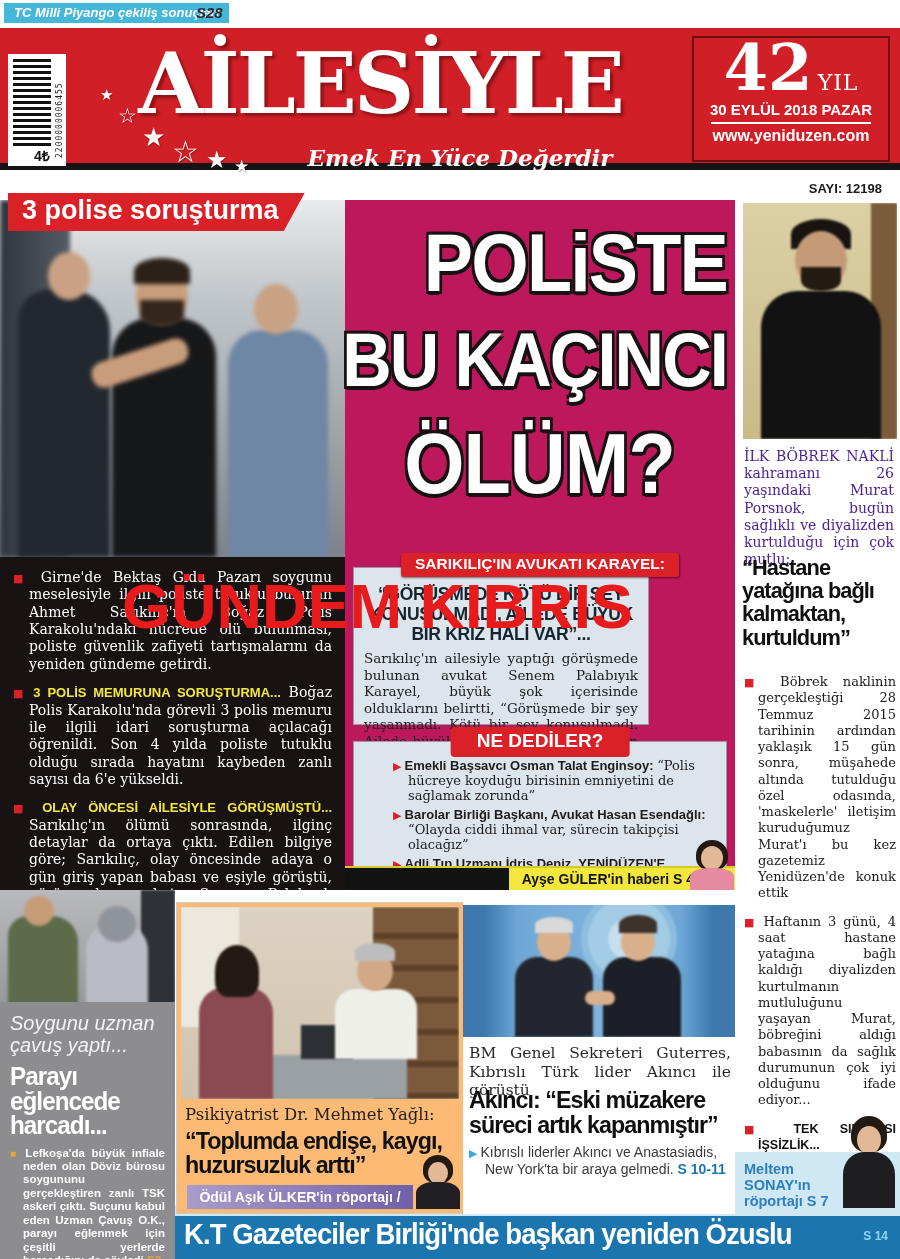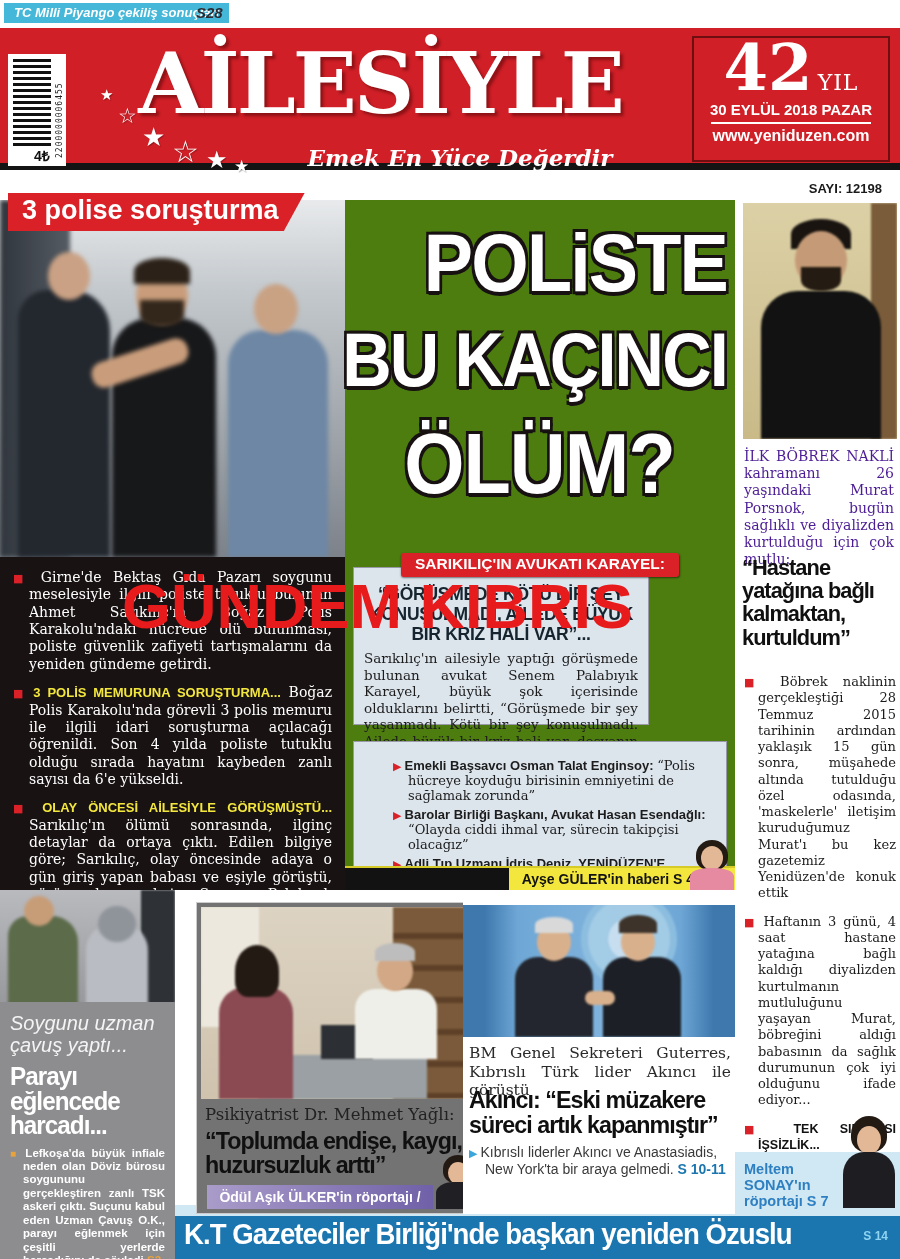--- a/index.html
+++ b/index.html
@@ -48,21 +48,21 @@
   #mp-officer1-head{left:48px;top:52px;width:42px;height:48px;background:#caa184;border-radius:50%;}
   #mp-suspect-torso{left:112px;top:118px;width:104px;height:239px;background:#17181a;border-radius:38px 38px 0 0;}
   #mp-suspect-head{left:136px;top:66px;width:52px;height:58px;background:#c99d7b;border-radius:50%;}
   #mp-suspect-hair{left:134px;top:58px;width:56px;height:26px;background:#2b2118;border-radius:50% 50% 0 0;}
   #mp-suspect-beard{left:140px;top:100px;width:44px;height:26px;background:#33271c;border-radius:0 0 40% 40%;}
   #mp-arm{left:90px;top:150px;width:100px;height:26px;background:#c99d7b;border-radius:12px;transform:rotate(-18deg);}
   #mp-officer2{left:228px;top:130px;width:100px;height:227px;background:#6d87a5;border-radius:34px 34px 0 0;}
   #mp-officer2-head{left:254px;top:84px;width:44px;height:50px;background:#c9a183;border-radius:50%;}
 
   
-  #black-main{left:345px;top:200px;width:390px;height:690px;background:#4d7c0f;}
+  #black-main{left:345px;top:200px;width:390px;height:690px;background:#be185d;}
   #headline{position:absolute;left:-145px;top:8px;width:527px;text-align:right;color:#fff;font-weight:bold;}
   .hl{display:block;line-height:1.0;transform:scaleX(.9);transform-origin:100% 50%;
       text-shadow:3px 3px 0 #171112,-3px 3px 0 #171112,3px -3px 0 #171112,-3px -3px 0 #171112,0 4px 0 #171112;}
   #hl-1{font-size:82px;margin-top:14px;letter-spacing:-2px;}
   #hl-2{font-size:76px;margin-top:18px;letter-spacing:-2px;}
   #hl-3{font-size:86px;margin-top:22px;padding-right:58px;letter-spacing:-1px;}
 
   #lawyer-badge{left:50%;transform:translateX(-50%);top:353px;background:var(--badge-red);color:#fff;font-weight:bold;font-size:15.5px;padding:2px 14px 4px;border-radius:3px;white-space:nowrap;z-index:4;box-shadow:0 1px 2px rgba(0,0,0,.5);}
   #lawyer-box{left:8px;top:367px;width:296px;height:158px;background:var(--light-box);border:1px solid #99a;padding:16px 10px 6px;}
   #lawyer-quote{text-align:center;color:#15242e;font-weight:bold;font-size:17.5px;letter-spacing:-.3px;line-height:1.15;}
@@ -114,21 +114,21 @@
   #sp-hooded{position:absolute;left:86px;top:34px;width:62px;height:82px;background:#b9bcc2;border-radius:26px 26px 0 0;filter:blur(1.5px);}
   #sp-hood{position:absolute;left:98px;top:16px;width:38px;height:36px;background:#8f949b;border-radius:50%;filter:blur(1.5px);}
   #gray-panel{left:0;top:1002px;width:175px;height:257px;background:var(--gray-panel);padding:10px 10px 6px;z-index:4;}
   #rob-kicker{color:#f4f4f4;font-size:20px;line-height:1.1;font-style:italic;}
   #rob-headline{color:#fff;font-weight:bold;font-size:25px;line-height:.98;letter-spacing:-1px;margin:8px 0 9px;transform:scaleX(.97);transform-origin:0 0;}
   #rob-text{color:#fff;font-weight:600;font-size:11.5px;line-height:1.17;text-align:justify;padding-left:13px;text-indent:-13px;}
   .sq-orange{color:var(--orange);font-size:10px;}
   #rob-page{color:var(--orange);font-weight:bold;}
 
   
-  #psych-panel{left:196px;top:902px;width:288px;height:312px;background:#737373;border:1px solid #ccc;padding:4px;z-index:2;}
+  #psych-panel{left:176px;top:902px;width:288px;height:312px;background:#fdba74;border:1px solid #ccc;padding:4px;z-index:2;}
   #psy-photo{position:absolute;left:4px;top:4px;width:278px;height:192px;overflow:hidden;background:linear-gradient(180deg,#ddd3c2,#cfc3ae);}
   #psy-shelf{position:absolute;right:0;top:0;width:86px;height:100%;background:repeating-linear-gradient(180deg,#7a5a3b 0 26px,#5d4027 26px 32px);filter:blur(1px);}
   #psy-window{position:absolute;left:0;top:0;width:58px;height:120px;background:#ece8de;filter:blur(1px);}
   #psy-woman-hair{position:absolute;left:34px;top:38px;width:44px;height:52px;background:#241a14;border-radius:50% 50% 30% 30%;filter:blur(1px);}
   #psy-woman-body{position:absolute;left:18px;top:80px;width:74px;height:112px;background:#8b4a52;border-radius:26px 26px 0 0;filter:blur(1px);}
   #psy-man-head{position:absolute;left:176px;top:44px;width:36px;height:40px;background:#d2a886;border-radius:50%;filter:blur(1px);}
   #psy-man-hair{position:absolute;left:174px;top:36px;width:40px;height:18px;background:#bdbdbd;border-radius:50% 50% 0 0;filter:blur(1px);}
   #psy-man-body{position:absolute;left:154px;top:82px;width:82px;height:70px;background:#efefe9;border-radius:20px 20px 0 0;filter:blur(1px);}
   #psy-desk{position:absolute;left:58px;top:148px;width:168px;height:44px;background:#9aa0a4;filter:blur(1px);}
   #psy-monitor{position:absolute;left:120px;top:118px;width:52px;height:34px;background:#2c2f33;filter:blur(1px);}
@@ -219,20 +219,21 @@
       <span class="hl" id="hl-2">BU KAÇINCI</span>
       <span class="hl" id="hl-3">ÖLÜM?</span>
     </div>
 
     <div id="lawyer-badge" class="abs">SARIKILIÇ'IN AVUKATI KARAYEL:</div>
     <div id="lawyer-box" class="abs">
       <div id="lawyer-quote">“GÖRÜŞMEDE KÖTÜ BİR ŞEY KONUŞULMADI, AİLEDE BÜYÜK BİR KRİZ HALİ VAR”...</div>
       <div id="lawyer-body" class="serif">Sarıkılıç'ın ailesiyle yaptığı görüşmede bulunan avukat Senem Palabıyık Karayel, büyük şok içerisinde olduklarını belirtti, “Görüşmede bir şey yaşanmadı. Kötü bir şey konuşulmadı. Ailede büyük bir kriz hali var, dosyanın ve soruşturmanın takipçisi olacağız” dedi.</div>
     </div>
 
+    <div id="nededi-badge" class="abs">NE DEDİLER?</div>
     <div id="nededi-box" class="abs">
       <div class="nd-item"><span class="nd-arrow">▶ </span><span class="nd-speaker">Emekli Başsavcı Osman Talat Enginsoy:</span> <span class="nd-quote">“Polis hücreye koyduğu birisinin emniyetini de sağlamak zorunda”</span></div>
       <div class="nd-item"><span class="nd-arrow">▶ </span><span class="nd-speaker">Barolar Birliği Başkanı, Avukat Hasan Esendağlı:</span> <span class="nd-quote">“Olayda ciddi ihmal var, sürecin takipçisi olacağız”</span></div>
       <div class="nd-item"><span class="nd-arrow">▶ </span><span class="nd-speaker">Adli Tıp Uzmanı İdris Deniz, YENİDÜZEN'E konuştu:</span> <span class="nd-quote">“Şüpheli durum yok, darp izine rastlamadık”</span></div>
 
     </div>
 
     <div id="ayse-strip" class="abs">
       <span id="ayse-byline">Ayşe GÜLER'in haberi S 4-5</span>
     </div>

